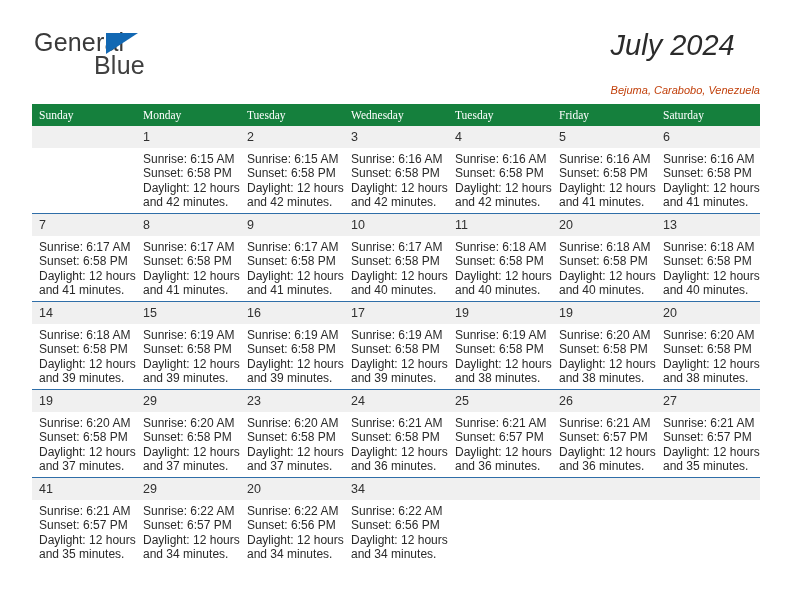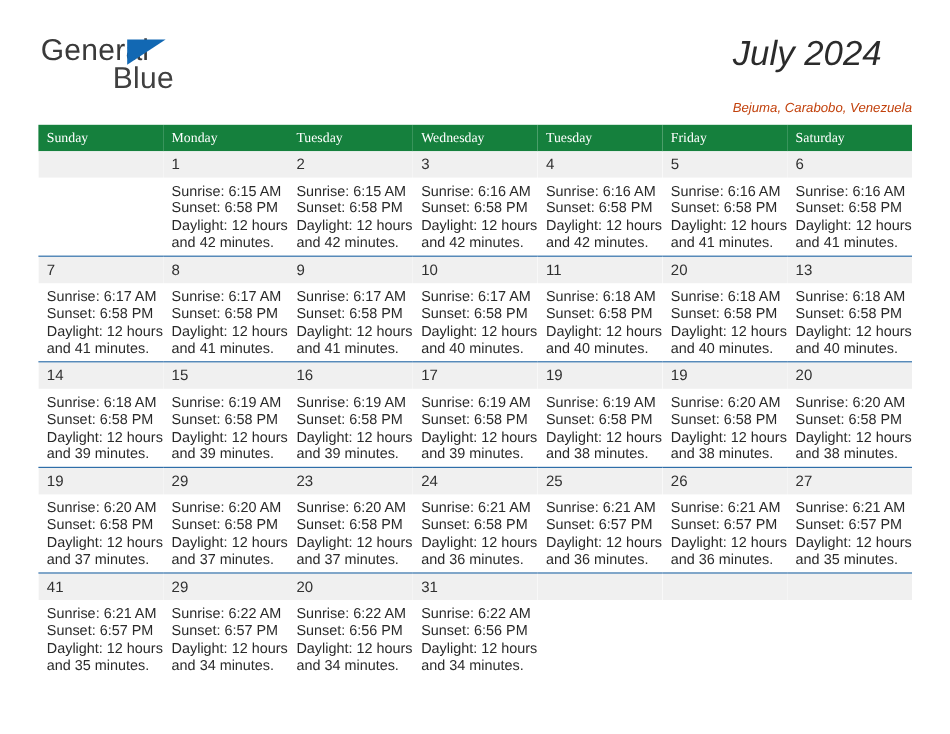--- a/index.html
+++ b/index.html
@@ -452,21 +452,21 @@
             <td class="daycell">
               <div class="daynum">20</div>
               <div class="info">
                 <div>Sunrise: 6:22 AM</div>
                 <div>Sunset: 6:56 PM</div>
                 <div>Daylight: 12 hours</div>
                 <div>and 34 minutes.</div>
               </div>
             </td>
             <td class="daycell">
-              <div class="daynum">31</div>
+              <div class="daynum">34</div>
               <div class="info">
                 <div>Sunrise: 6:22 AM</div>
                 <div>Sunset: 6:56 PM</div>
                 <div>Daylight: 12 hours</div>
                 <div>and 34 minutes.</div>
               </div>
             </td>
             <td class="daycell">
               <div class="daynum empty"></div>
             </td>

